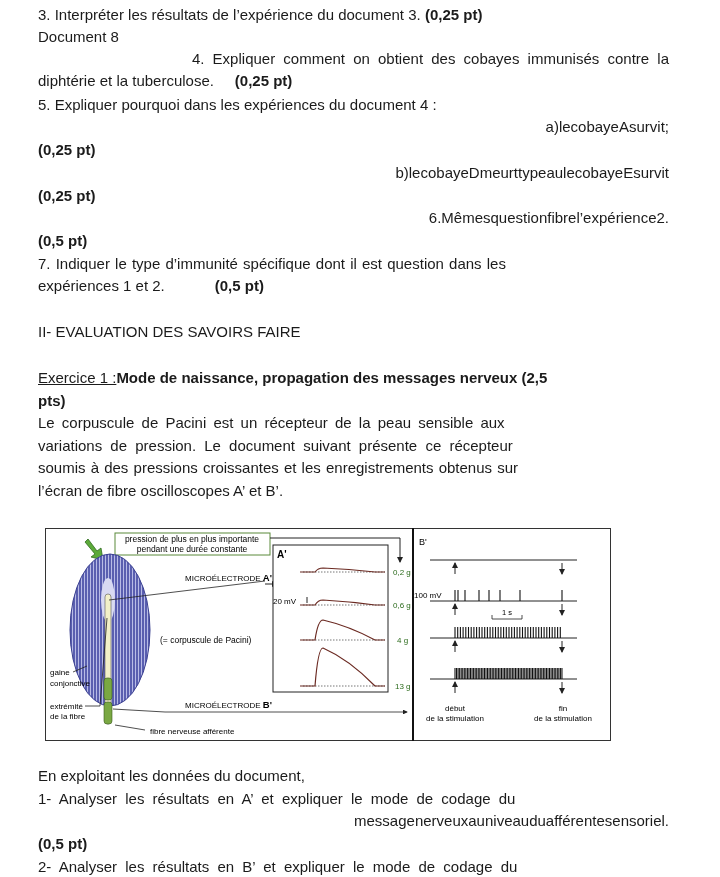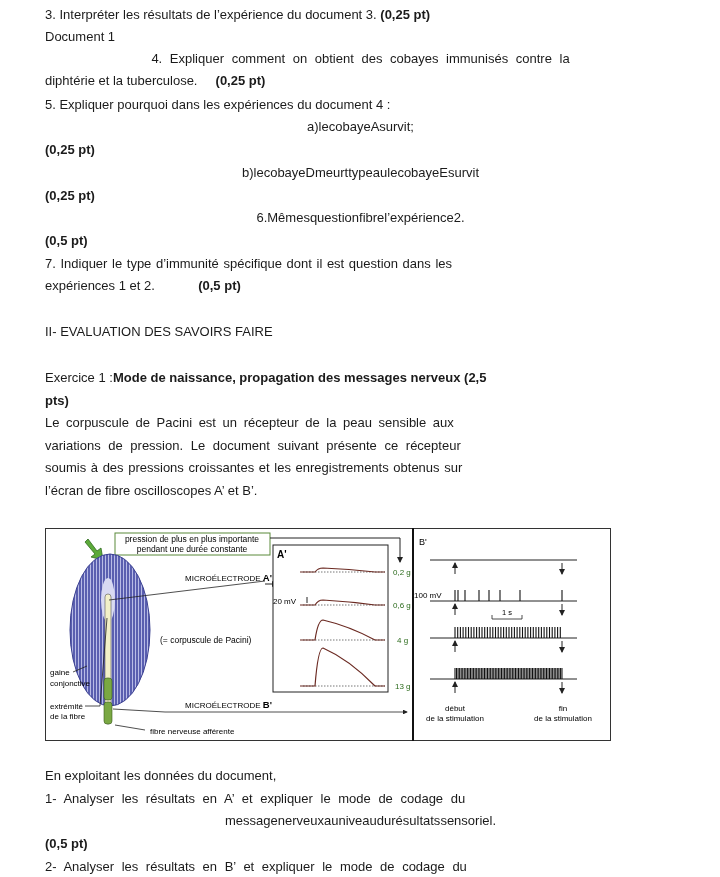--- a/index.html
+++ b/index.html
@@ -1,32 +1,32 @@
 <!DOCTYPE html>
 <html><head>
 <meta charset="utf-8">
 <style>
   html, body { margin: 0; padding: 0; background: #ffffff; }
   body { width: 720px; height: 877px; overflow: hidden; position: relative;
          font-family: "Liberation Sans", "DejaVu Sans", sans-serif; color: #1b1b1b; }
-  .line { position: absolute; left: 45px; width: 631px; font-size: 13px; line-height: 22px; white-space: nowrap; }
-  .just { display: flex; justify-content: center; }
+  .line { position: absolute; left: 38px; width: 631px; font-size: 15px; line-height: 22px; white-space: nowrap; }
+  .just { display: flex; justify-content: flex-end; }
   .bold { font-weight: bold; }
-  .ul { }
+  .ul { text-decoration: underline; }
   #figure { position: absolute; left: 45px; top: 528px; width: 566px; height: 251px; }
   #figure svg text { font-family: "Liberation Sans", "DejaVu Sans", sans-serif; }
 </style>
 </head>
 <body>
 
 <div class="line" style="top:4px">
   <span>3. Interpréter les résultats de l’expérience du document 3.</span>
   <span class="bold">(0,25 pt)</span>
 </div>
-<div class="line" style="top:26px">Document 1</div>
+<div class="line" style="top:26px">Document 8</div>
 <div class="line just" style="top:48px">
   <span style="word-spacing:4px">4. Expliquer comment on obtient des cobayes immunisés contre la</span>
 </div>
 <div class="line" style="top:70px">
   <span>diphtérie et la tuberculose.</span>&nbsp;&nbsp;&nbsp;&nbsp;
   <span class="bold">(0,25 pt)</span>
 </div>
 <div class="line" style="top:94px">5. Expliquer pourquoi dans les expériences du document 4 :</div>
 <div class="line just" style="top:116px" id="q5a">
     <span>a)</span>
@@ -284,17 +284,17 @@
 </div>
 
 <div class="line" style="top:765px">En exploitant les données du document,</div>
 <div class="line" style="top:788px; word-spacing:4px">1- Analyser les résultats en A’ et expliquer le mode de codage du</div>
 <div class="line just" style="top:810px" id="iq1">
     <span>message</span>
     <span>nerveux</span>
     <span>au</span>
     <span>niveau</span>
     <span>du</span>
-    <span>résultats</span>
+    <span>afférente</span>
     <span>sensoriel.</span>
   </div>
 <div class="line bold" style="top:833px">(0,5 pt)</div>
 <div class="line" style="top:856px; word-spacing:4px">2- Analyser les résultats en B’ et expliquer le mode de codage du</div>
 
 </body></html>

